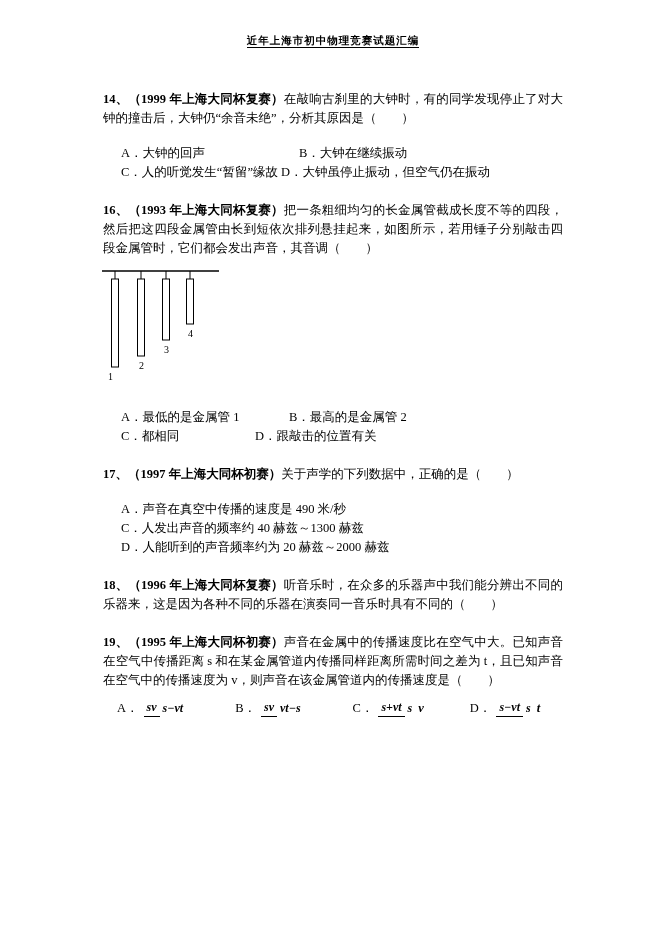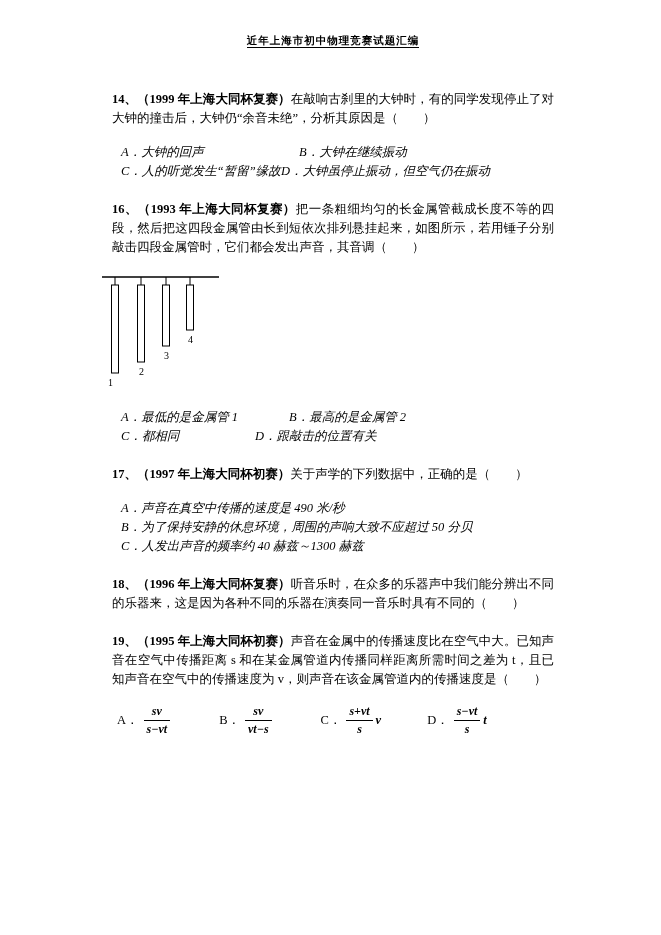--- a/index.html
+++ b/index.html
@@ -17,38 +17,37 @@
   }
   .doc-header { text-align: center; margin-bottom: 42px; }
   .doc-title {
     font-weight: bold;
     font-size: 10.5px;
     letter-spacing: 1px;
     border-bottom: 1px solid #000;
     padding-bottom: 1px;
   }
   .question { margin-bottom: 19px; }
-  .qtext { margin: 15px; line-height: 19px; text-align: justify; }
+  .qtext { margin: 6px; line-height: 19px; text-align: justify; }
   .q-label { font-weight: bold; }
-  .opts { margin-top: 10px; padding-left: 24px; font-style: italic; }
+  .opts { margin-top: 16px; padding-left: 24px; }
   .opt-row { line-height: 19px; white-space: nowrap; }
   .opt { display: inline-block; }
   .figure { margin: 8px 0 8px 4px; }
   .formula-row {
     display: flex;
     align-items: center;
     padding-left: 20px;
     gap: 46px;
     margin-top: 10px;
   }
   .fitem { display: flex; align-items: center; }
   .flabel { margin-right: 5px; }
   .frac {
     display: inline-flex;
-    flex-direction: column;
     text-align: center;
     font-style: italic;
     font-weight: bold;
     font-size: 12px;
     line-height: 1.25;
     font-family: "Liberation Serif", "DejaVu Serif", serif;
   }
   .frac .num { display: block; border-bottom: 1.2px solid #000; padding: 0 3px 1px 3px; }
   .frac .den { display: block; padding: 1px 3px 0 3px; }
   .fsuffix { font-style: italic; font-weight: bold; margin-left: 3px; font-size: 12.5px; }
@@ -105,24 +104,24 @@
     </div>
   </section>
 
   <section class="question">
     <p class="qtext"><span class="q-label">17、（1997 年上海大同杯初赛）</span><span>关于声学的下列数据中，正确的是（　　）</span></p>
     <div class="opts">
       <div class="opt-row">
         <span class="opt">A．声音在真空中传播的速度是 490 米/秒</span>
       </div>
       <div class="opt-row">
-        <span class="opt">B．为了保持安静的休息环境，周围的声响大致不应超过 50 分贝</span>
+        <span class="opt">C．人发出声音的频率约 40 赫兹～1300 赫兹</span>
       </div>
       <div class="opt-row">
-        <span class="opt">C．人发出声音的频率约 40 赫兹～1300 赫兹</span>
+        <span class="opt">D．人能听到的声音频率约为 20 赫兹～2000 赫兹</span>
       </div>
     </div>
   </section>
 
   <section class="question">
     <p class="qtext"><span class="q-label">18、（1996 年上海大同杯复赛）</span><span>听音乐时，在众多的乐器声中我们能分辨出不同的乐器来，这是因为各种不同的乐器在演奏同一音乐时具有不同的（　　）</span></p>
   </section>
 
   <section class="question">
     <p class="qtext"><span class="q-label">19、（1995 年上海大同杯初赛）</span><span>声音在金属中的传播速度比在空气中大。已知声音在空气中传播距离 s 和在某金属管道内传播同样距离所需时间之差为 t，且已知声音在空气中的传播速度为 v，则声音在该金属管道内的传播速度是（　　）</span></p>

